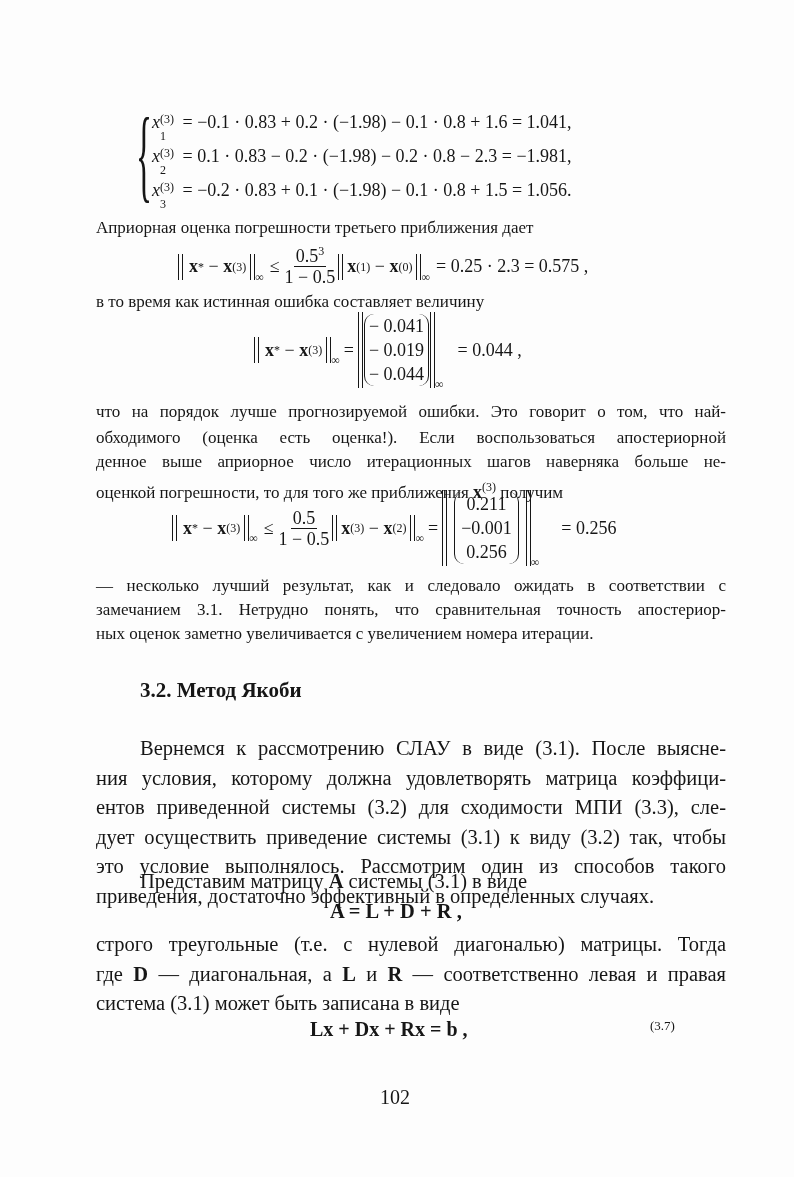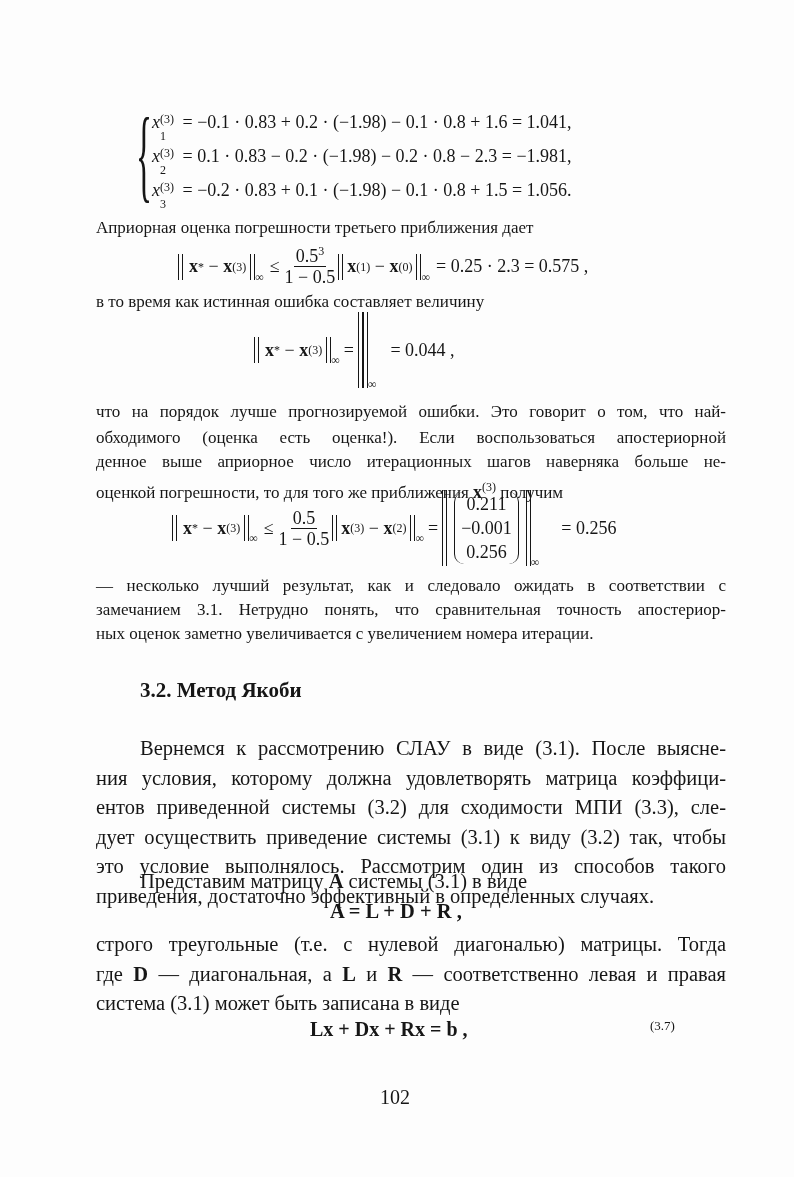--- a/index.html
+++ b/index.html
@@ -74,20 +74,27 @@
   <span class="dbl" style="height:26px;"></span>
   <span class="b" style="margin-left:6px;">x</span>
     <sup>*</sup>
   <span style="white-space:pre;"> − </span>
   <span class="b">x</span>
     <sup>(3)</sup>
   <span class="dbl" style="height:26px; margin-left:4px;"></span>
   <sub style="position:relative; top:10px;">∞</sub>
   <span style="margin:0 4px;">=</span>
   <span class="dbl" style="height:76px;"></span>
+  <span style="display:inline-flex; align-items:center; border-left:1.3px solid #161616; border-right:1.3px solid #161616; border-radius:10px; padding:0 4px; margin:0 1px;">
+    <span class="matrix">
+      <span>− 0.041</span>
+      <span>− 0.019</span>
+      <span>− 0.044</span>
+    </span>
+  </span>
   <span class="dbl" style="height:76px;"></span>
   <sub style="position:relative; top:34px;">∞</sub>
   <span style="margin-left:14px;">= 0.044 ,</span>
 </div>
 
 <div class="par" style="top:400px;">
   <span class="line">что на порядок лучше прогнозируемой ошибки. Это говорит о том, что най-</span>
   <span class="line" style="margin-top:2px;">обходимого (оценка есть оценка!). Если воспользоваться апостериорной</span>
   <span class="line">денное выше априорное число итерационных шагов наверняка больше не-</span>
   <span class="line last" style="margin-top:6px;">

